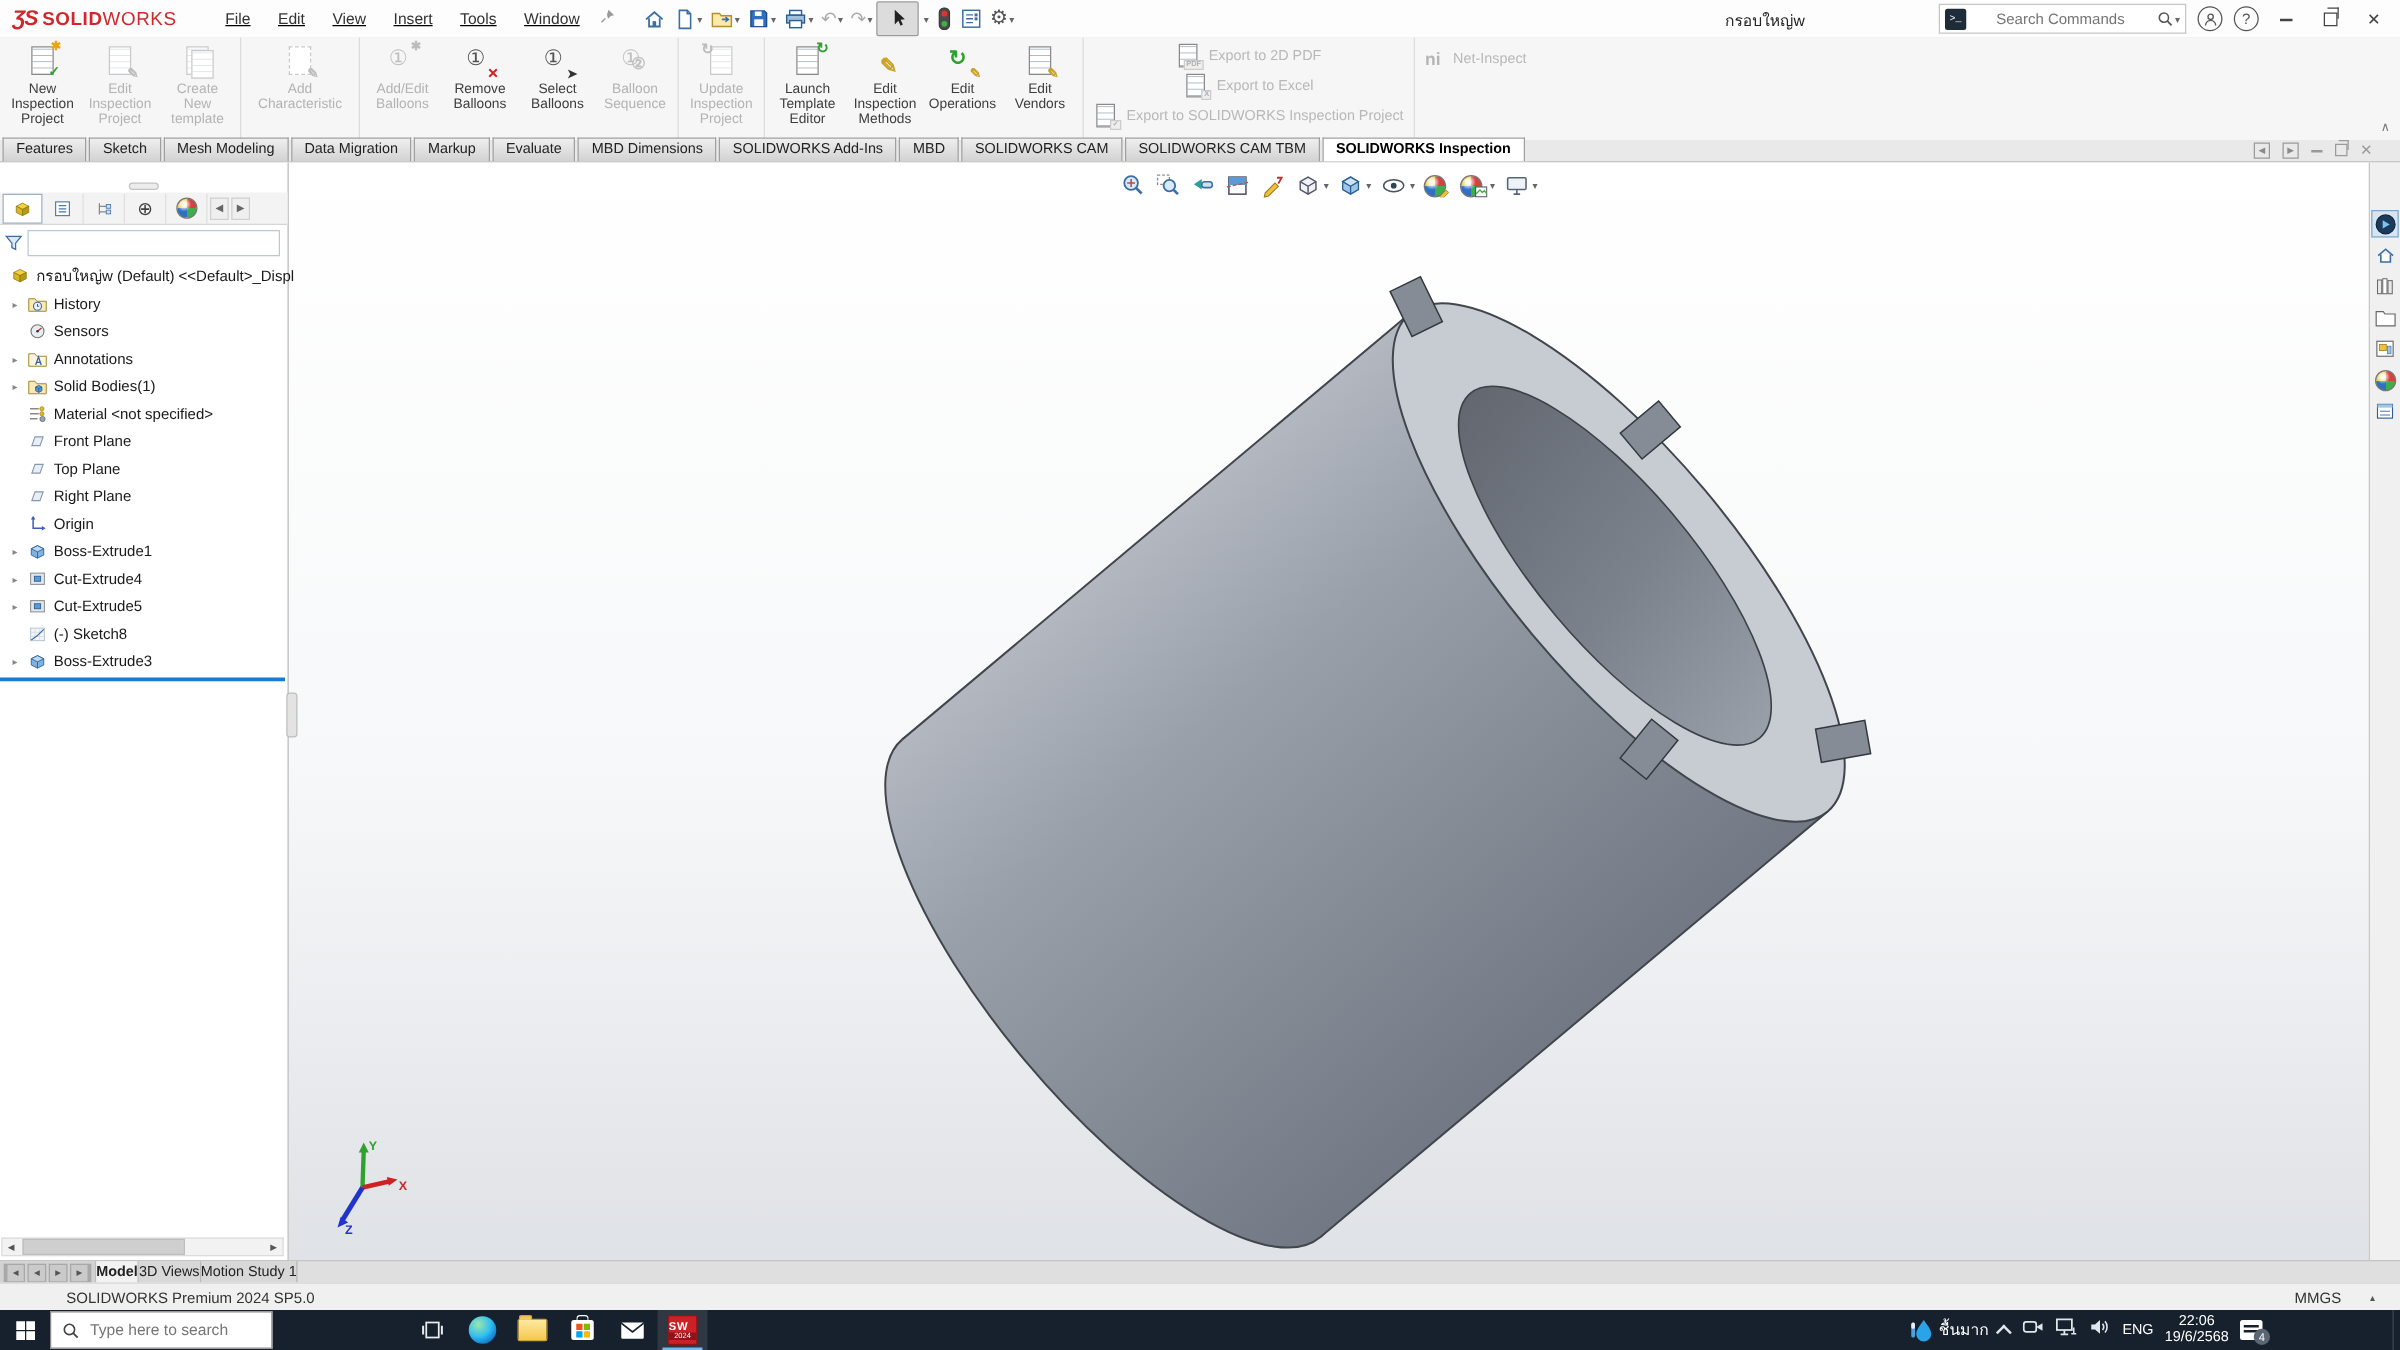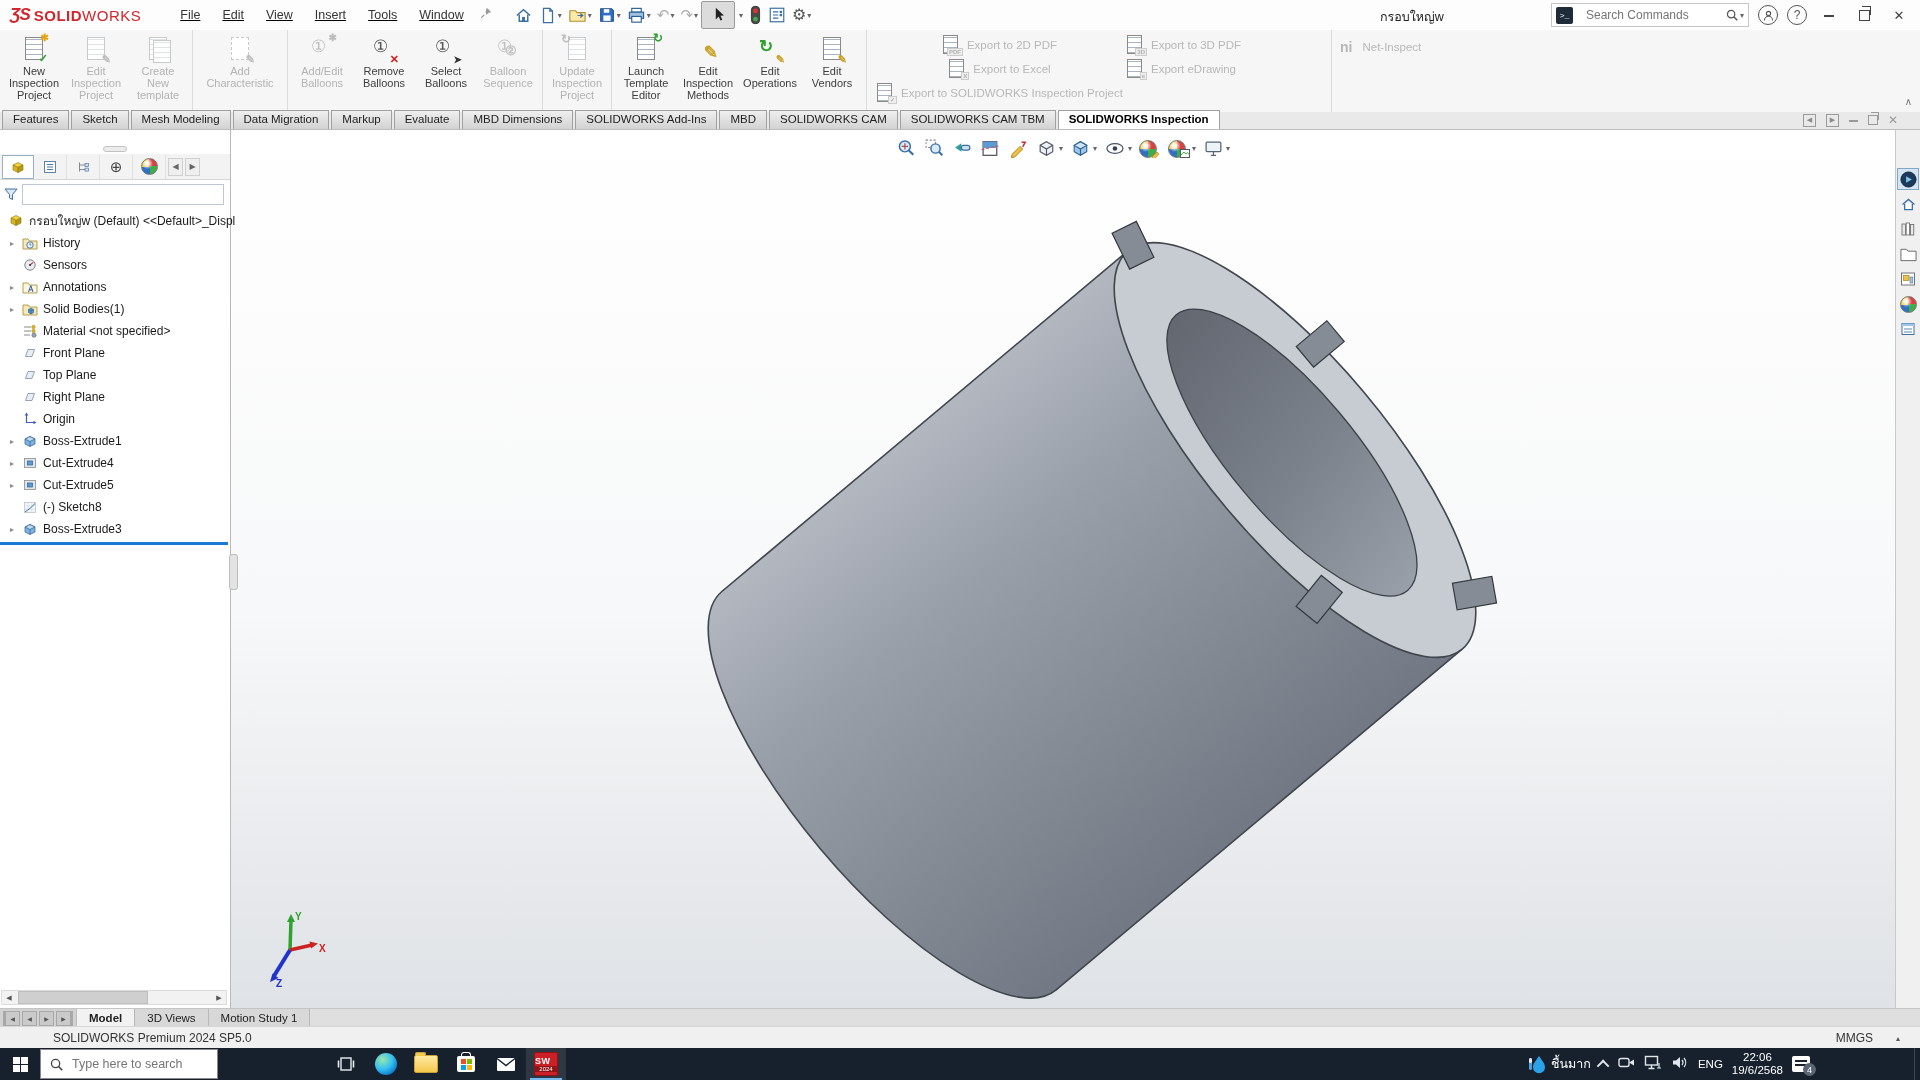--- a/index.html
+++ b/index.html
@@ -18,21 +18,21 @@
   .qbar{display:flex;align-items:center;margin-left:18px;}
   .qbtn{display:flex;align-items:center;justify-content:center;height:26px;padding:0 3px;}
   .qbtn svg{display:block;}
   .caret{font-size:8px;color:#666;margin-left:1px;}
   .qsel{border:1px solid #9a9a9a;background:#dcdcdc;border-radius:2px;width:26px;}
   .gearchar{font-size:16px;color:#555;line-height:1;}
   .doctitle{position:absolute;left:1380px;top:7px;font-size:12.5px;color:#222;}
   .tright{position:absolute;right:8px;top:3px;display:flex;align-items:center;gap:9px;}
   .searchbox{display:flex;align-items:center;border:1px solid #c6c6c6;background:#fff;height:22px;padding:0 4px;width:188px;}
   .termic{width:17px;height:17px;background:#1e2c3a;color:#fff;font-size:8px;font-family:"Liberation Mono",monospace;display:flex;align-items:center;justify-content:center;border-radius:2px;}
-  .searchbox input{border:none;outline:none;flex:1;font-size:12px;color:#333;margin-left:11px;min-width:10px;background:transparent;font-family:"Liberation Sans",sans-serif;}
+  .searchbox input{border:none;outline:none;flex:1;font-size:12px;color:#333;margin-left:22px;min-width:10px;background:transparent;font-family:"Liberation Sans",sans-serif;}
   .circ{width:20px;height:20px;border:1.5px solid #555;border-radius:50%;display:flex;align-items:center;justify-content:center;font-size:12px;color:#555;box-sizing:border-box;}
   .winbtn{width:26px;height:22px;display:flex;align-items:center;justify-content:center;color:#444;font-size:13px;}
   .minic{width:10px;border-bottom:2px solid #444;height:1px;display:inline-block;}
   .restic{position:relative;width:9px;height:9px;border:1.2px solid #444;display:inline-block;}
   .restic::before{content:"";position:absolute;left:2px;top:-4.5px;width:8px;height:8px;border:1.2px solid #444;border-left:none;border-bottom:none;}
 
   
   .ribbon{position:absolute;left:0;top:30px;width:1920px;height:82px;background:#f6f6f6;display:flex;align-items:stretch;}
   .rgroup{display:flex;border-right:1px solid #dcdcdc;padding:2px 3px;align-items:flex-start;}
   .rbtn{display:flex;flex-direction:column;align-items:center;padding:4px 4px 0 4px;min-width:54px;}
@@ -113,21 +113,21 @@
   .tpbtn{width:22px;height:22px;display:flex;align-items:center;justify-content:center;}
   .tpbtn.act{background:#d5e5f4;border:1px solid #7fa8cc;box-sizing:border-box;}
 
   
   .triad{position:absolute;left:30px;bottom:20px;}
 
   
   .btabs{position:absolute;left:0;top:1008px;width:1920px;height:18px;background:#dfdfdf;border-top:1px solid #c4c4c4;display:flex;align-items:stretch;}
   .bnav{display:flex;align-items:center;padding:0 2px;background:#d2d2d2;border-right:1px solid #bdbdbd;}
   .bnavbtn{width:13px;height:13px;border:1px solid #a8a8a8;background:#cacaca;color:#555;font-size:6px;display:flex;align-items:center;justify-content:center;margin:0 1px;}
-  .btab{font-size:11.5px;color:#222;padding:2px 12px;border-right:1px solid #b8b8b8;display:flex;align-items:center;background:#d8d8d8;}
+  .btab{font-size:11.5px;color:#222;padding:2px 0;border-right:1px solid #b8b8b8;display:flex;align-items:center;background:#d8d8d8;}
   .btab.act{background:#f2f2f2;font-weight:bold;}
 
   
   .statusbar{position:absolute;left:0;top:1026px;width:1920px;height:22px;background:#f0f0f0;border-top:1px solid #d6d6d6;display:flex;align-items:center;padding-left:48px;}
   .sbleft{font-size:12px;color:#333;margin-left:5px;}
   .sbunits{position:absolute;right:95px;font-size:12px;color:#333;}
   .sbcaret{position:absolute;right:68px;font-size:8px;color:#555;}
   .sbicon{position:absolute;right:28px;top:3px;}
 
   
@@ -489,36 +489,20 @@
           <span class="xlab">Export to Excel</span>
         </div>
         <div class="xrow">
           <span class="xic">
               <i class="docb"></i>
               <b class="xtag">✓</b>
             </span>
           <span class="xlab">Export to SOLIDWORKS Inspection Project</span>
         </div>
       </div>
-      <div class="xcol" style="width:200px;">
-        <div class="xrow">
-          <span class="xic">
-              <i class="docb"></i>
-              <b class="xtag">3D</b>
-            </span>
-          <span class="xlab">Export to 3D PDF</span>
-        </div>
-        <div class="xrow">
-          <span class="xic">
-              <i class="docb"></i>
-              <b class="xtag">e</b>
-            </span>
-          <span class="xlab">Export eDrawing</span>
-        </div>
-      </div>
     </div>
     <div class="nicol">
       <div class="xrow">
         <b class="nimark">ni</b>
         <span class="xlab">Net-Inspect</span>
       </div>
     </div>
   </div>
   <span class="ribcollapse">∧</span>
 

